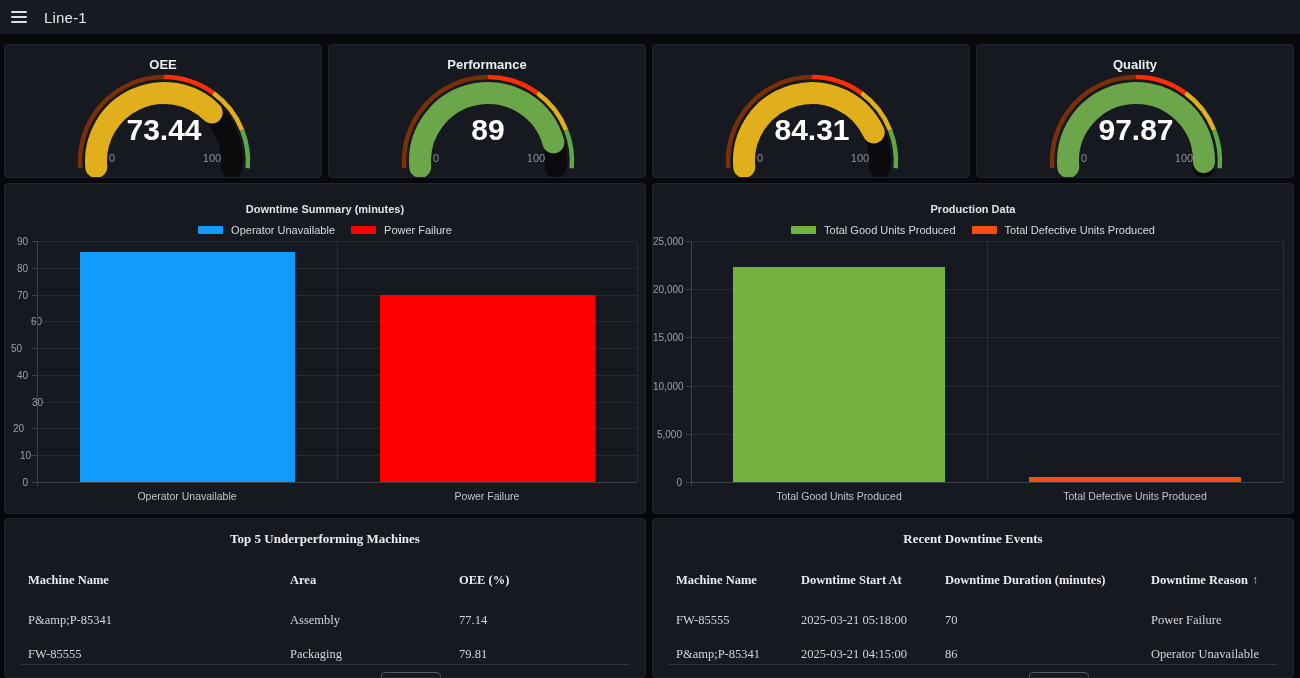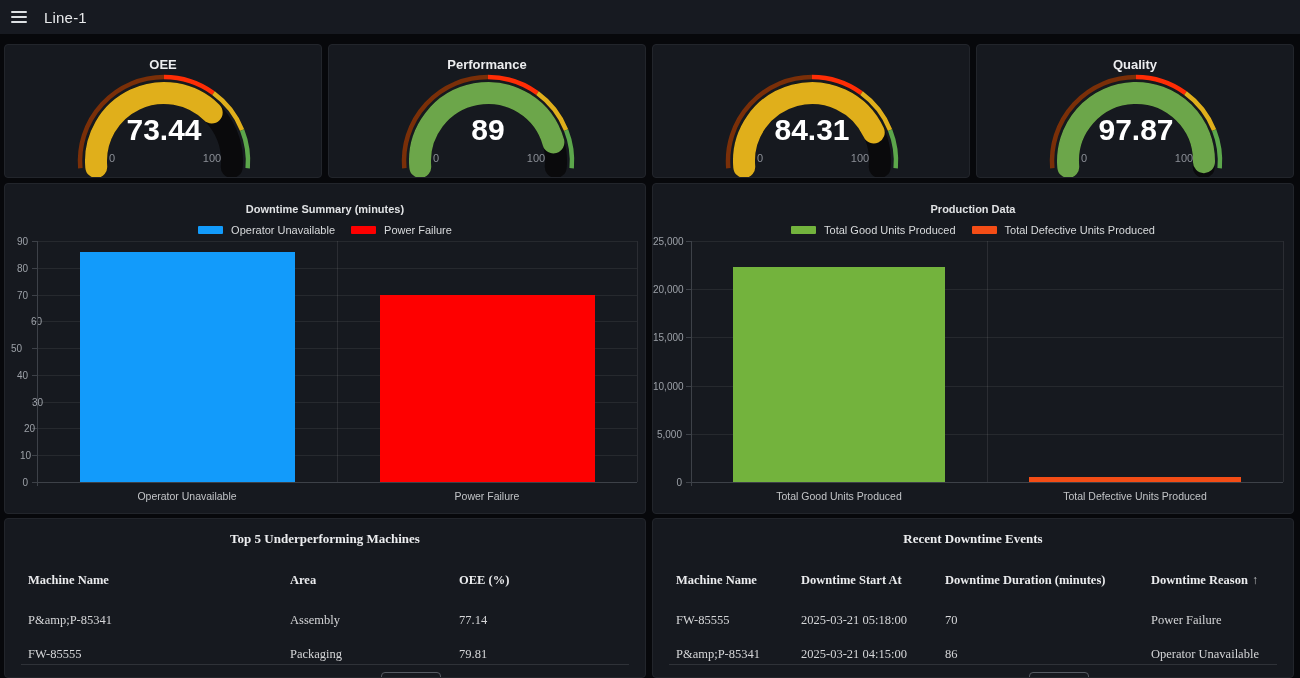--- a/index.html
+++ b/index.html
@@ -161,21 +161,21 @@
       </div>
     </div>
   <div class="plot">
       <div class="ytick-mark" style="left: 27px; top: 298px;"></div>
       <div class="ytick-label" style="left: 0px; width: 23px; top: 293px;">0</div>
       <div class="gridline-h" style="left: 32px; width: 600px; top: 271.222px;"></div>
       <div class="ytick-mark" style="left: 27px; top: 271.222px;"></div>
       <div class="ytick-label" style="left: 0px; width: 41px; top: 266.222px; text-align: center;">10</div>
       <div class="gridline-h" style="left: 32px; width: 600px; top: 244.444px;"></div>
       <div class="ytick-mark" style="left: 27px; top: 244.444px;"></div>
-      <div class="ytick-label" style="left: 0px; width: 30px; top: 239.444px;">20</div>
+      <div class="ytick-label" style="left: 0px; width: 19px; top: 239.444px;">20</div>
       <div class="gridline-h" style="left: 32px; width: 600px; top: 217.667px;"></div>
       <div class="ytick-mark" style="left: 27px; top: 217.667px;"></div>
       <div class="ytick-label" style="left: 0px; width: 23px; top: 212.667px; margin-left: 15px;">30</div>
       <div class="gridline-h" style="left: 32px; width: 600px; top: 190.889px;"></div>
       <div class="ytick-mark" style="left: 27px; top: 190.889px;"></div>
       <div class="ytick-label" style="left: 0px; width: 23px; top: 185.889px;">40</div>
       <div class="gridline-h" style="left: 32px; width: 600px; top: 164.111px;"></div>
       <div class="ytick-mark" style="left: 27px; top: 164.111px;"></div>
       <div class="ytick-label" style="left: 0px; width: 23px; top: 159.111px; text-align: center;">50</div>
       <div class="gridline-h" style="left: 32px; width: 600px; top: 137.333px;"></div>

